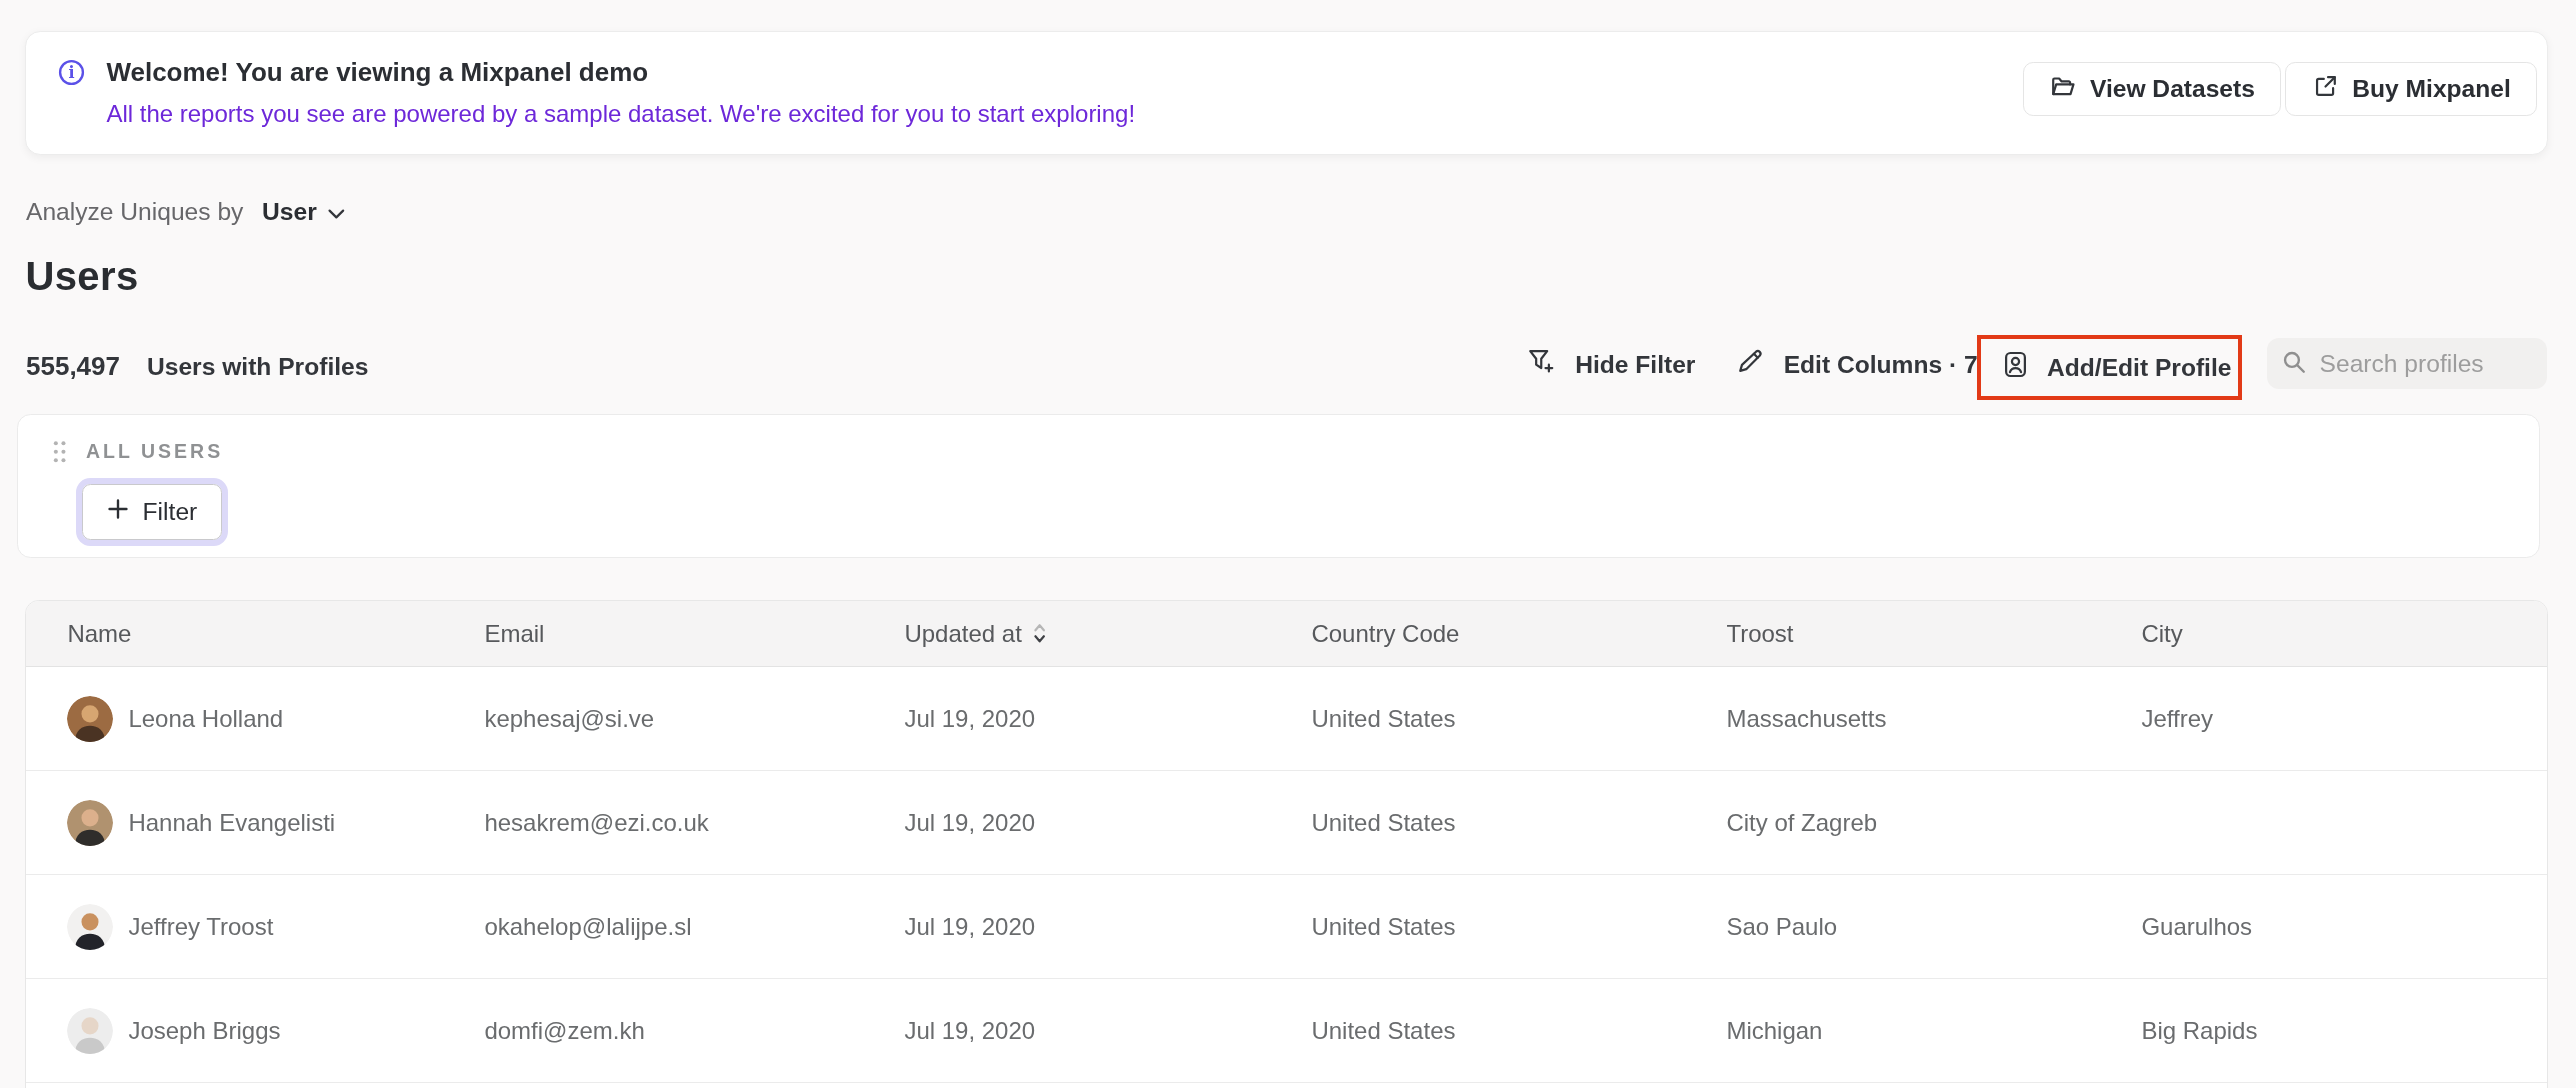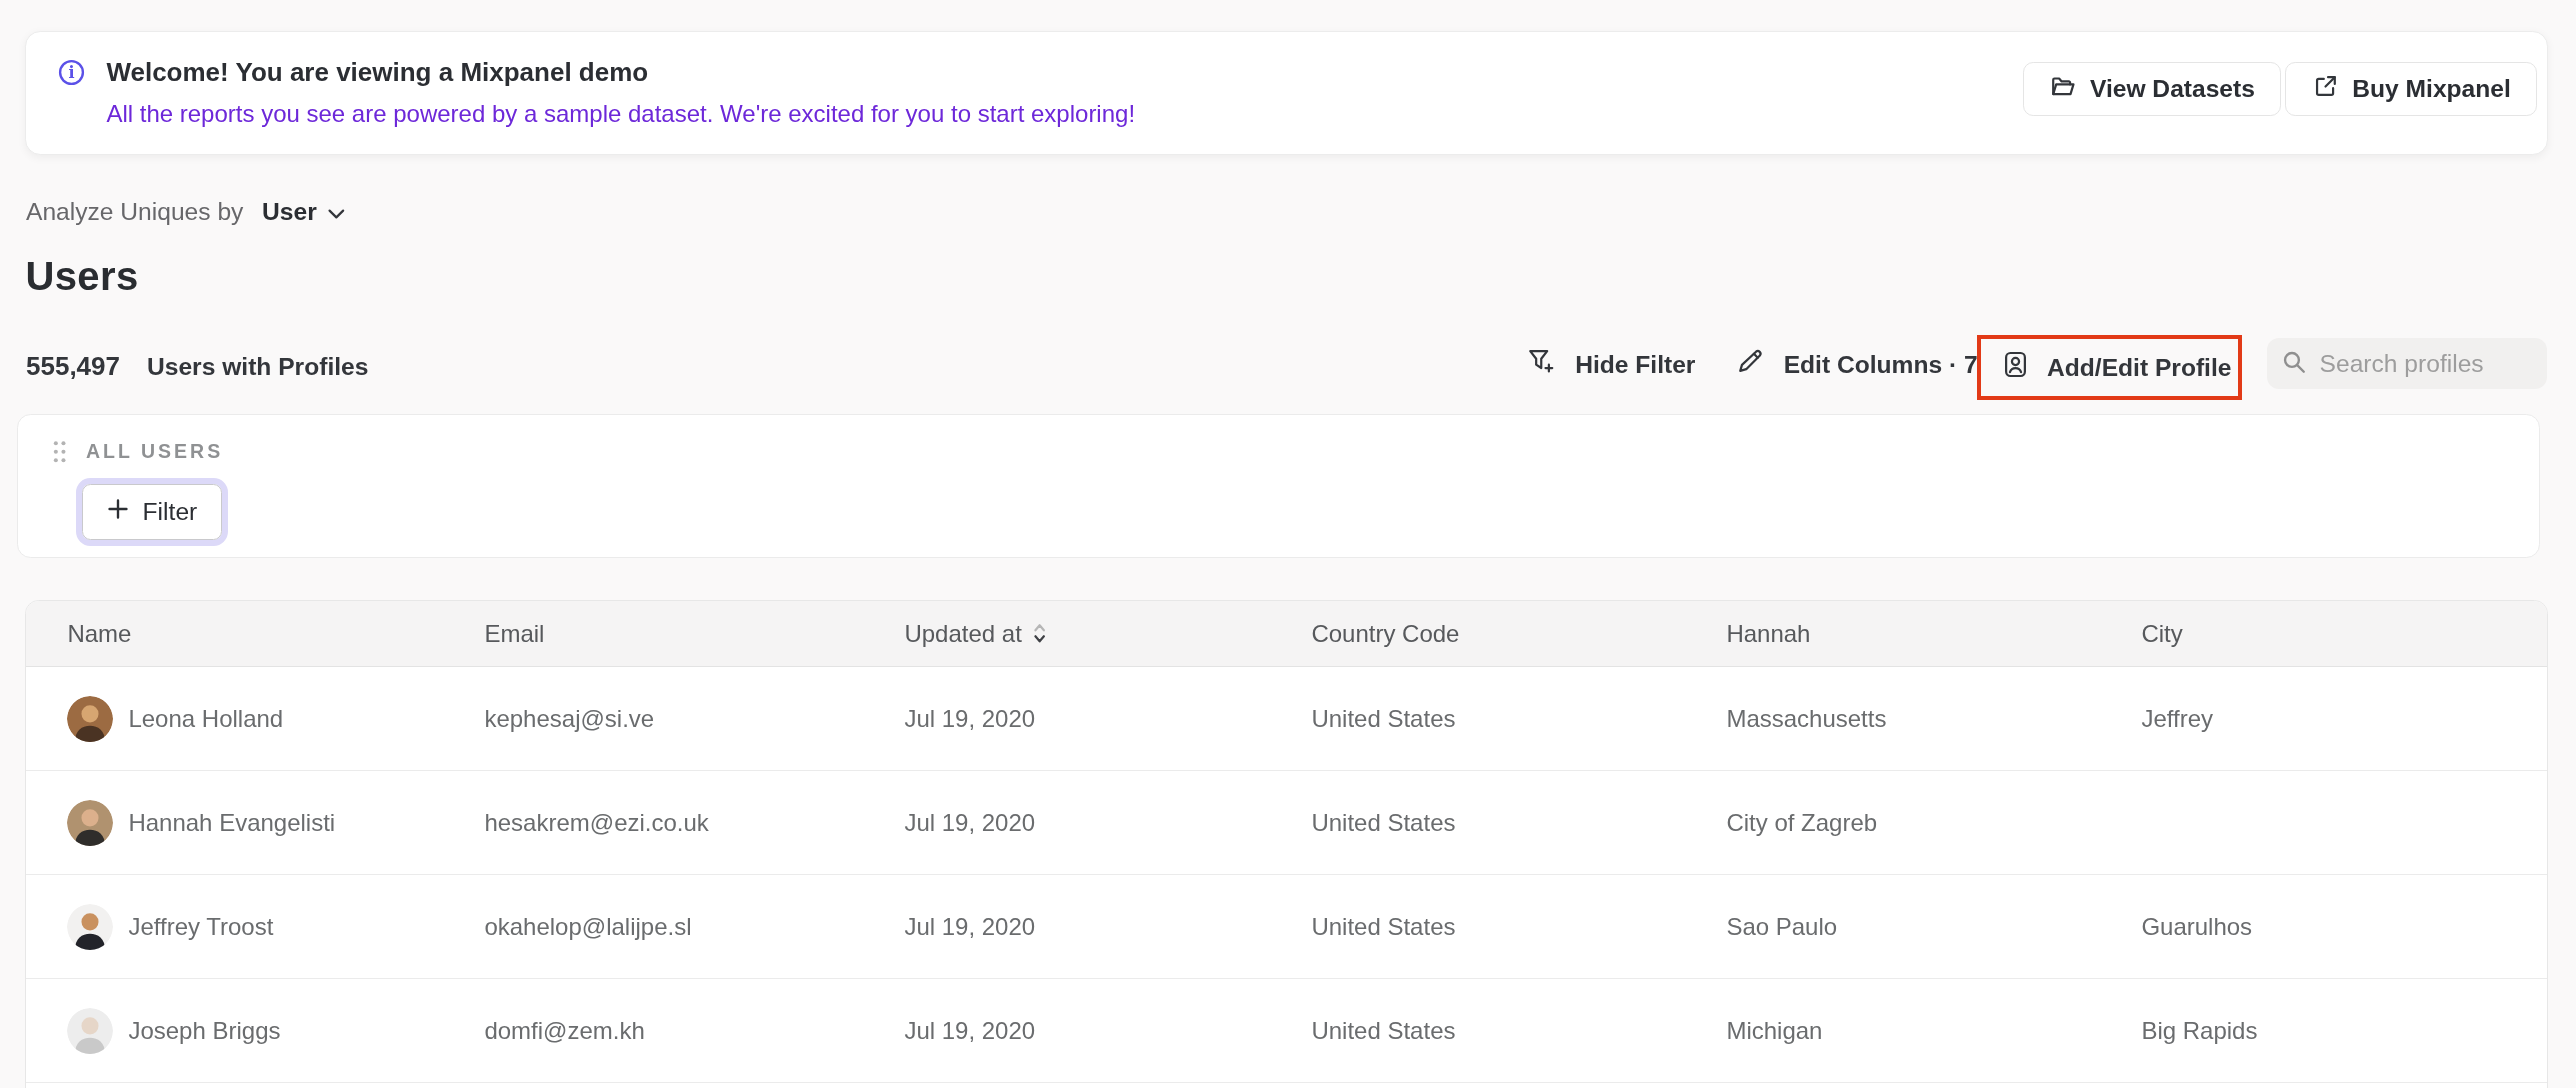--- a/index.html
+++ b/index.html
@@ -212,21 +212,21 @@
           <svg width="15.3" height="25.4" viewBox="0 0 18 30">
             <path d="M4 11 L9 5 L14 11" fill="none" stroke="#b6b6b6" stroke-width="2.6" stroke-linecap="round" stroke-linejoin="round"></path>
             <path d="M4 18 L9 24 L14 18" fill="none" stroke="#3f4145" stroke-width="2.6" stroke-linecap="round" stroke-linejoin="round"></path>
           </svg>
         </span>
       </div>
       <div class="th">
         <span>Country Code</span>
       </div>
       <div class="th">
-        <span>Hannah</span>
+        <span>Troost</span>
       </div>
       <div class="th">
         <span>City</span>
       </div>
     </div>
 
     <div class="trow">
       <div class="td name-cell">
         <span class="avatar">
           <svg width="46" height="46" viewBox="0 0 54 54">

